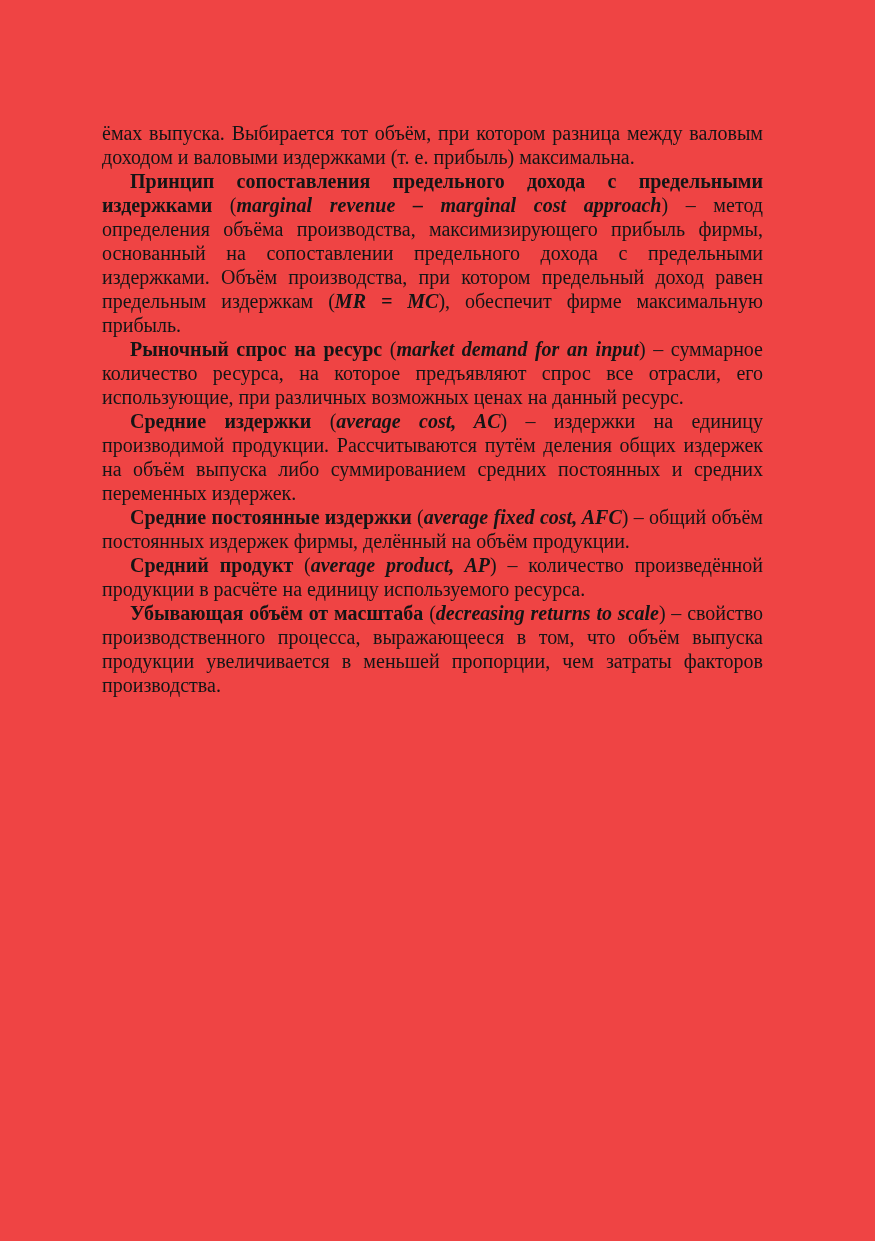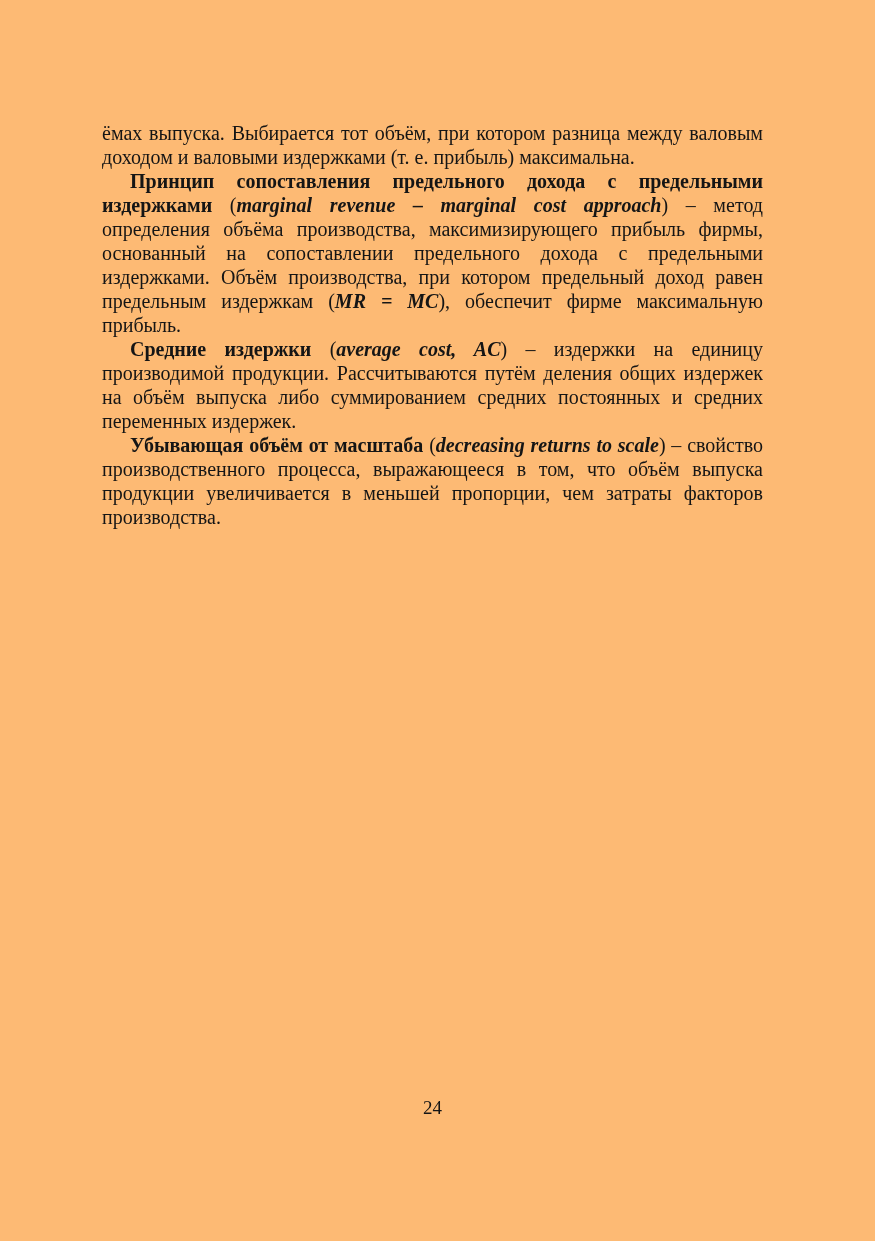--- a/index.html
+++ b/index.html
@@ -4,21 +4,21 @@
 <style>
   html, body {
     margin: 0;
     padding: 0;
     background: #ffffff;
   }
   .page {
     position: relative;
     width: 875px;
     height: 1241px;
-    background: #fdba74;
+    background: #ef4444;
     overflow: hidden;
   }
   .text-column {
     position: absolute;
     left: 102px;
     top: 121px;
     width: 661px;
     font-family: "Liberation Serif", "DejaVu Serif", serif;
     font-size: 20px;
     line-height: 24px;
@@ -46,17 +46,19 @@
     color: #151515;
   }
 </style>
 </head>
 <body>
 
 <div class="page">
   <div class="text-column">
       <p><span class="n">ёмах выпуска. Выбирается тот объём, при котором разница между валовым доходом и валовыми издержками (т. е. прибыль) максимальна.</span></p>
       <p class="indent"><span class="b">Принцип сопоставления предельного дохода с предельными издержками</span><span class="n"> (</span><span class="i">marginal revenue – marginal cost approach</span><span class="n">) – метод определения объёма производства, максимизирующего прибыль фирмы, основанный на сопоставлении предельного дохода с предельными издержками. Объём производства, при котором предельный доход равен предельным издержкам (</span><span class="i">MR = MC</span><span class="n">), обеспечит фирме максимальную прибыль.</span></p>
+      <p class="indent"><span class="b">Рыночный спрос на ресурс</span><span class="n"> (</span><span class="i">market demand for an input</span><span class="n">) – суммарное количество ресурса, на которое предъявляют спрос все отрасли, его использующие, при различных возможных ценах на данный ресурс.</span></p>
       <p class="indent"><span class="b">Средние издержки</span><span class="n"> (</span><span class="i">average cost, AC</span><span class="n">) – издержки на единицу производимой продукции. Рассчитываются путём деления общих издержек на объём выпуска либо суммированием средних постоянных и средних переменных издержек.</span></p>
+      <p class="indent"><span class="b">Средние постоянные издержки</span><span class="n"> (</span><span class="i">average fixed cost, AFC</span><span class="n">) – общий объём постоянных издержек фирмы, делённый на объём продукции.</span></p>
+      <p class="indent"><span class="b">Средний продукт</span><span class="n"> (</span><span class="i">average product, AP</span><span class="n">) – количество произведённой продукции в расчёте на единицу используемого ресурса.</span></p>
       <p class="indent"><span class="b">Убывающая объём от масштаба</span><span class="n"> (</span><span class="i">decreasing returns to scale</span><span class="n">) – свойство производственного процесса, выражающееся в том, что объём выпуска продукции увеличивается в меньшей пропорции, чем затраты факторов производства.</span></p>
     </div>
-  <div class="page-number">24</div>
 </div>
 
 </body></html>

